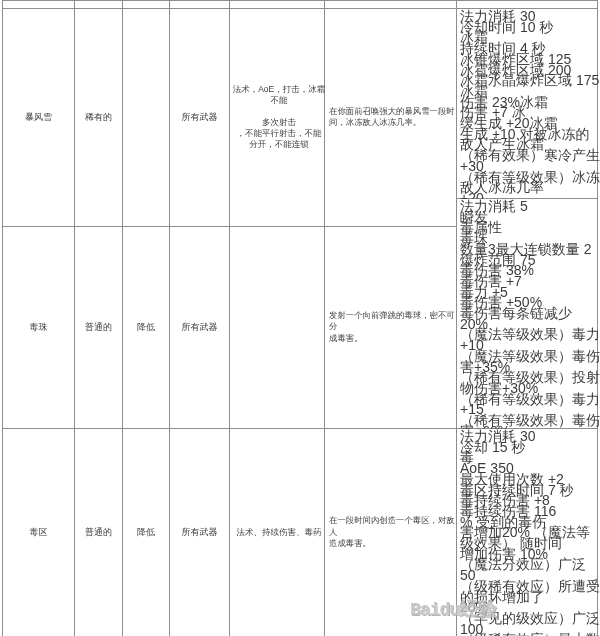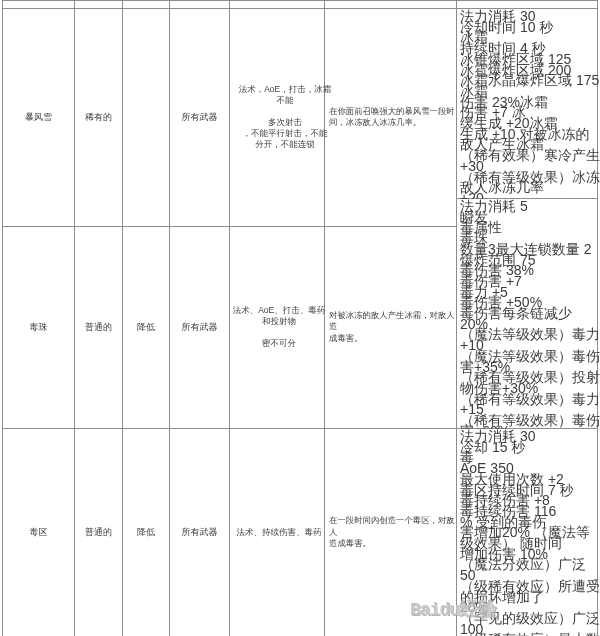--- a/index.html
+++ b/index.html
@@ -50,21 +50,21 @@
 
   <div class="hline" style="left:2px; top:0; width:596px;"></div>
   <div class="hline" style="left:2px; top:8px; width:596px;"></div>
   <div class="hline" style="left:2px; top:226px; width:455px;"></div>
   <div class="hline" style="left:456px; top:198px; width:142px;"></div>
   <div class="hline" style="left:2px; top:428px; width:596px;"></div>
 
   <div class="cell" style="left:75px; top:9px; width:47px; height:216px;">稀有的</div>
   <div class="cell" style="left:3px; top:9px; width:71px; height:216px;">暴风雪</div>
   <div class="cell" style="left:170px; top:9px; width:59px; height:216px;">所有武器</div>
-  <div class="cell tags" style="left:236px; top:9px; width:94px; height:216px;">法术，AoE，打击，冰霜
+  <div class="cell tags" style="left:230px; top:9px; width:94px; height:216px;">法术，AoE，打击，冰霜
 不能
 
 多次射击
 ，不能平行射击，不能
 分开，不能连锁</div>
   <div class="cell desc" style="left:325px; top:9px; width:131px; height:216px;">在你面前召唤强大的暴风雪一段时
 间，冰冻敌人冰冻几率。</div>
   <div class="cell stats" style="left:457px; top:9px; width:140px; height:188px;">法力消耗 30
 冷却时间 10 秒
 冰霜
@@ -81,25 +81,21 @@
 +20
 （传奇等级效果）对冰冻敌人 +40%
 伤害
 （传奇等级效果）冰冻敌人+30
 （传说等级效果）冰冻产生 +30</div>
 
   <div class="cell" style="left:3px; top:227px; width:71px; height:200px;">毒珠</div>
   <div class="cell" style="left:75px; top:227px; width:47px; height:200px;">普通的</div>
   <div class="cell" style="left:123px; top:227px; width:46px; height:200px;">降低</div>
   <div class="cell" style="left:170px; top:227px; width:59px; height:200px;">所有武器</div>
-  <div class="cell tags" style="left:230px; top:227px; width:94px; height:200px;">法术、AoE、打击、毒药
-和投射物
-
-密不可分</div>
-  <div class="cell desc" style="left:325px; top:227px; width:131px; height:200px;">对被冰冻的敌人产生冰霜，对敌人造
+  <div class="cell desc" style="left:325px; top:227px; width:131px; height:200px;">发射一个向前弹跳的毒球，密不可分
 成毒害。</div>
   <div class="cell stats" style="left:457px; top:199px; width:140px; height:228px;">法力消耗 5
 瞬发
 毒属性
 毒珠
 数量3最大连锁数量 2
 爆炸范围 75
 毒伤害 38%
 毒伤害 +7
 毒力 +5

